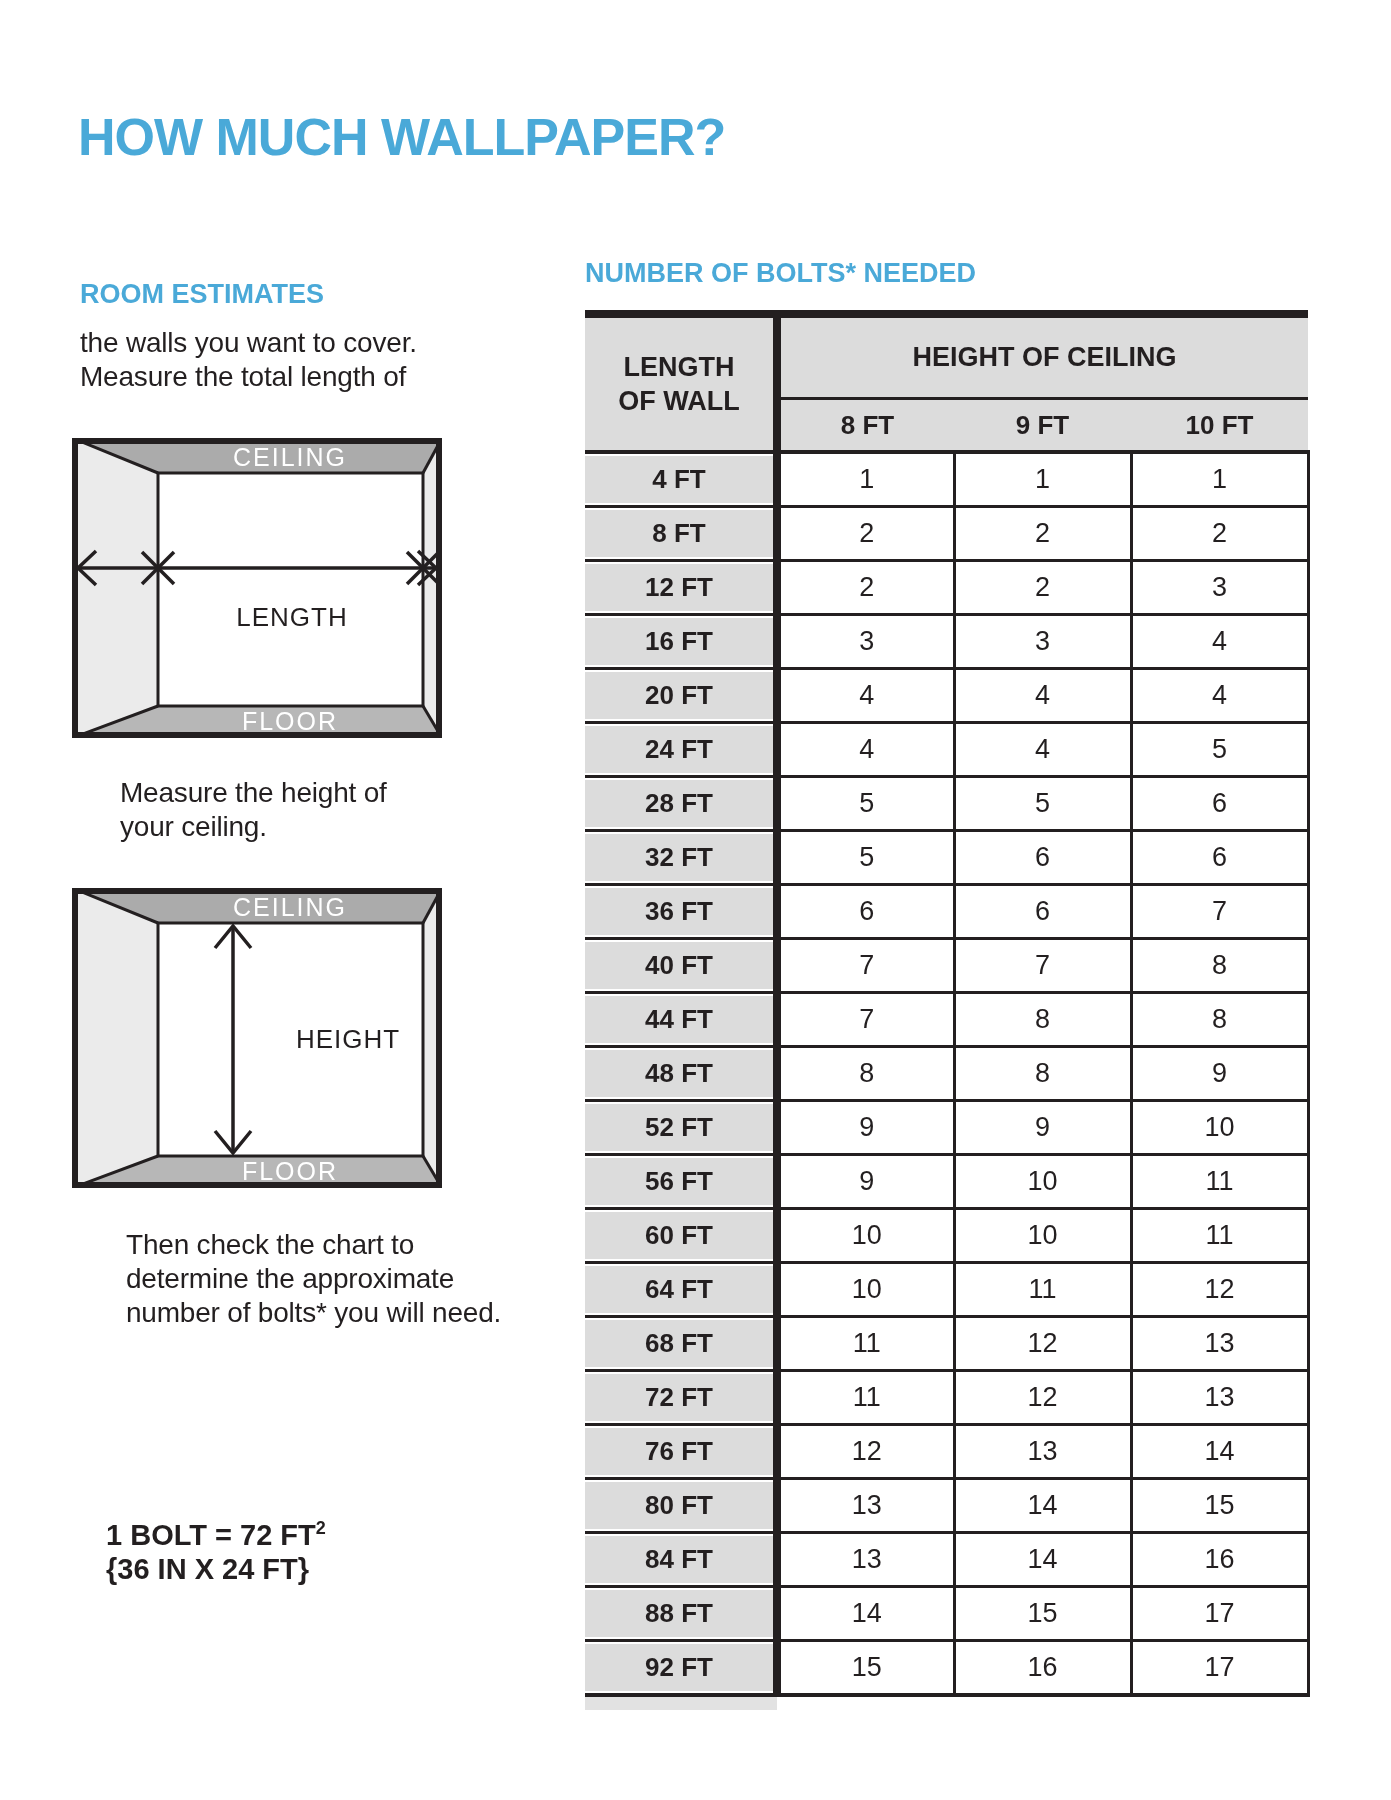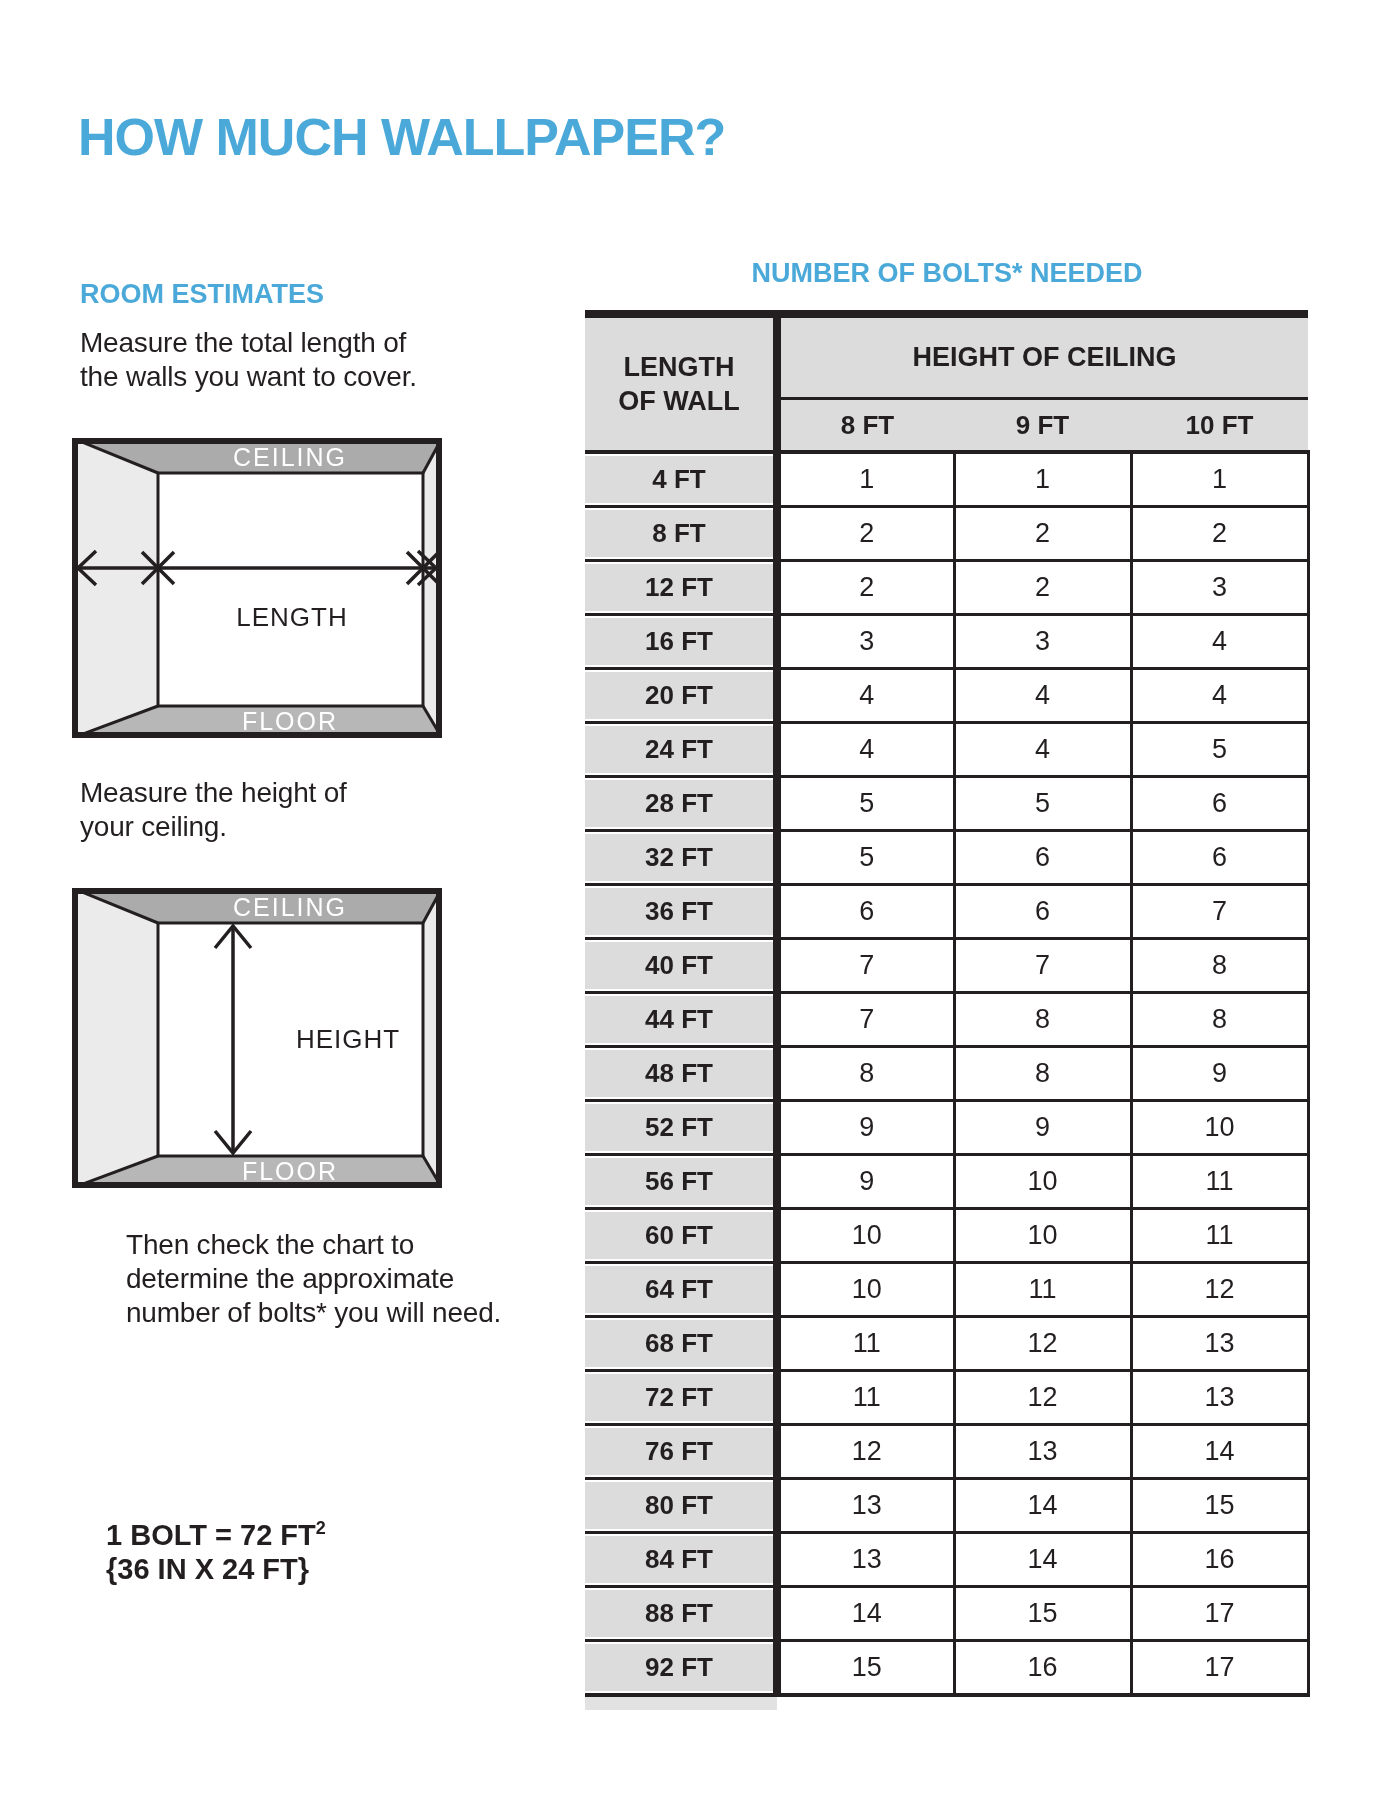--- a/index.html
+++ b/index.html
@@ -24,37 +24,37 @@
     font-size:27px;font-weight:bold;color:var(--blue);letter-spacing:0;
     white-space:nowrap;
     margin-top:19px;
   }
   .left-heading{position:absolute;left:80px;top:260px;}
   .para{
     position:absolute;left:80px;
     font-size:28px;line-height:34px;letter-spacing:-0.2px;color:var(--ink);
   }
   .para1{top:326px;}
-  .para2{top:776px;}
+  .para2{top:776px;margin-left:40px;}
   .para3{top:1228px;margin-left:46px;}
   .diagram{position:absolute;left:72px;width:370px;height:300px;}
   .diagram1{top:438px;}
   .diagram2{top:888px;}
   .bold-note{
     position:absolute;left:78px;
     font-size:29px;line-height:33px;font-weight:bold;color:var(--ink);
   }
   .footnote{top:1424px;}
   .footnote .indent{padding-left:26px;}
   .bolt-facts{top:1518px;line-height:34px;margin-left:28px;}
   .bolt-facts sup{font-size:18px;vertical-align:super;line-height:0;}
 
   
   .table-wrap{position:absolute;left:585px;top:258px;width:724px;}
-  .table-heading{text-align:center;margin:0 0 21px 0;}
+  .table-heading{text-align:left;margin:0 0 21px 0;}
   table.bolts{
     width:724px;border-collapse:collapse;table-layout:fixed;
     border-top:8px solid var(--ink);
     border-bottom:4px solid var(--ink);
   }
   table.bolts th,table.bolts td{
     padding:0;text-align:center;vertical-align:middle;color:var(--ink);
   }
   col.c-label{width:192px;}
   col.c-data{width:177px;}
@@ -100,22 +100,22 @@
 </head>
 <body>
 
 <div class="page">
 
   <h1 class="main-title">HOW MUCH WALLPAPER?</h1>
 
   <div class="section-heading left-heading">ROOM ESTIMATES</div>
 
   <div class="para para1">
+    <div>the walls you want to cover.</div>
     <div>Measure the total length of</div>
-    <div>the walls you want to cover.</div>
   </div>
 
   <svg class="diagram diagram1" viewBox="0 0 370 300">
     <polygon points="0,0 86,35 86,268 0,300" fill="var(--wall-gray)"></polygon>
     <polygon points="370,0 351,35 351,268 370,300" fill="var(--wall-gray)"></polygon>
     <polygon points="0,0 370,0 351,35 86,35" fill="var(--ceiling-gray)"></polygon>
     <polygon points="0,300 86,268 351,268 370,300" fill="var(--floor-gray)"></polygon>
     <rect x="86" y="35" width="265" height="233" fill="#ffffff" stroke="var(--ink)" stroke-width="3"></rect>
     <line x1="0" y1="0" x2="86" y2="35" stroke="var(--ink)" stroke-width="3"></line>
     <line x1="370" y1="0" x2="351" y2="35" stroke="var(--ink)" stroke-width="3"></line>

